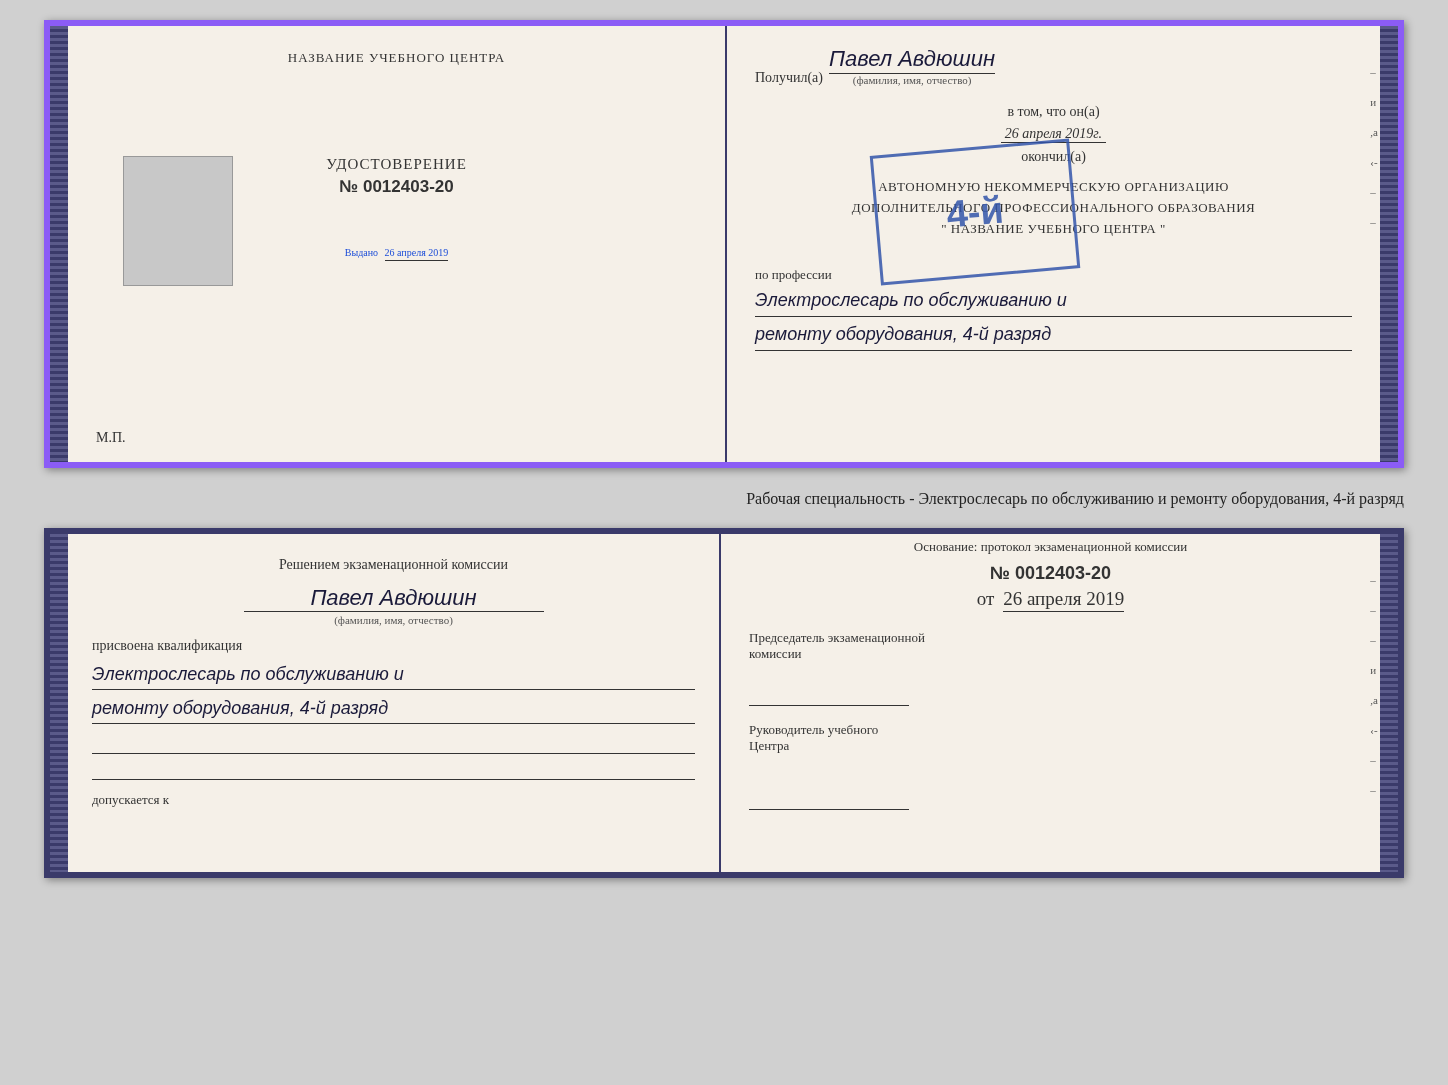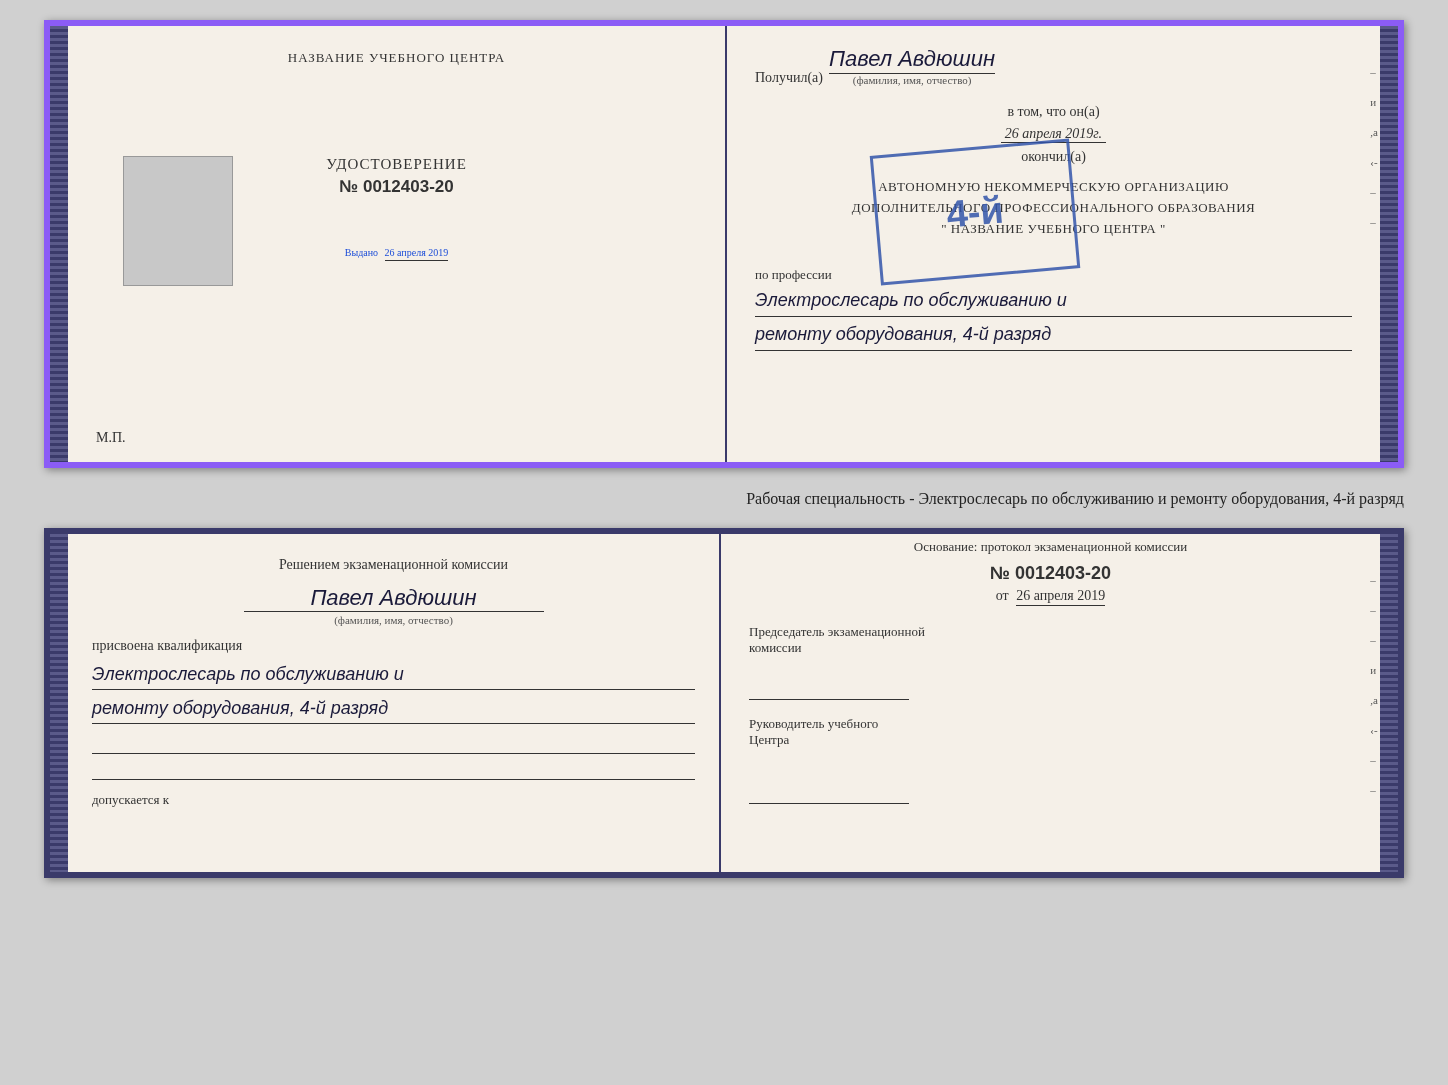--- a/index.html
+++ b/index.html
@@ -336,21 +336,21 @@
     }
     .protocol-number {
       font-size: 18px;
       font-weight: bold;
       color: #333;
       text-align: center;
       margin-bottom: 4px;
       font-family: Arial, sans-serif;
     }
     .protocol-date {
-      font-size: 14px;
+      font-size: 19px;
       color: #333;
       text-align: center;
       margin-bottom: 20px;
     }
     .chairman-label {
       font-size: 13px;
       color: #333;
       margin-bottom: 24px;
     }
     .sign-line {

